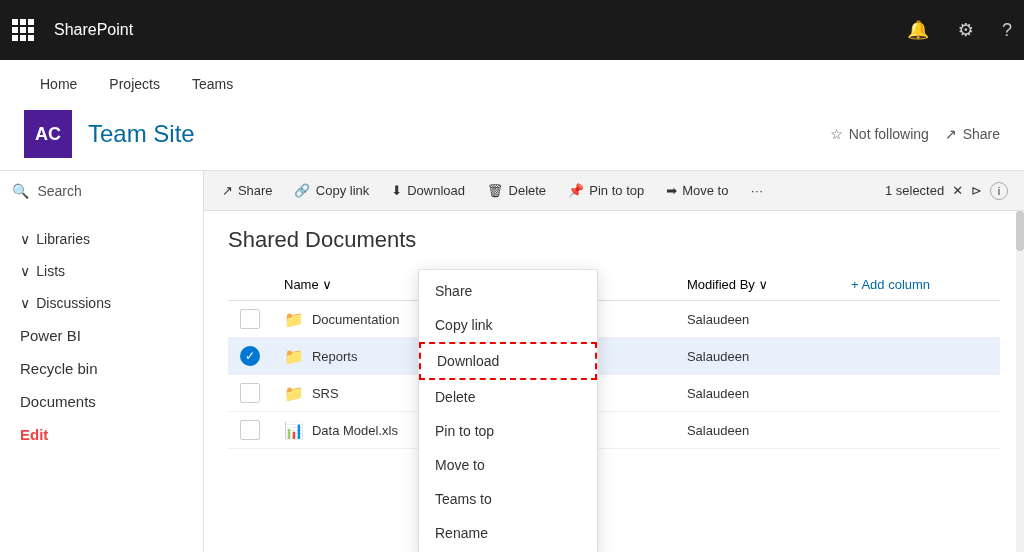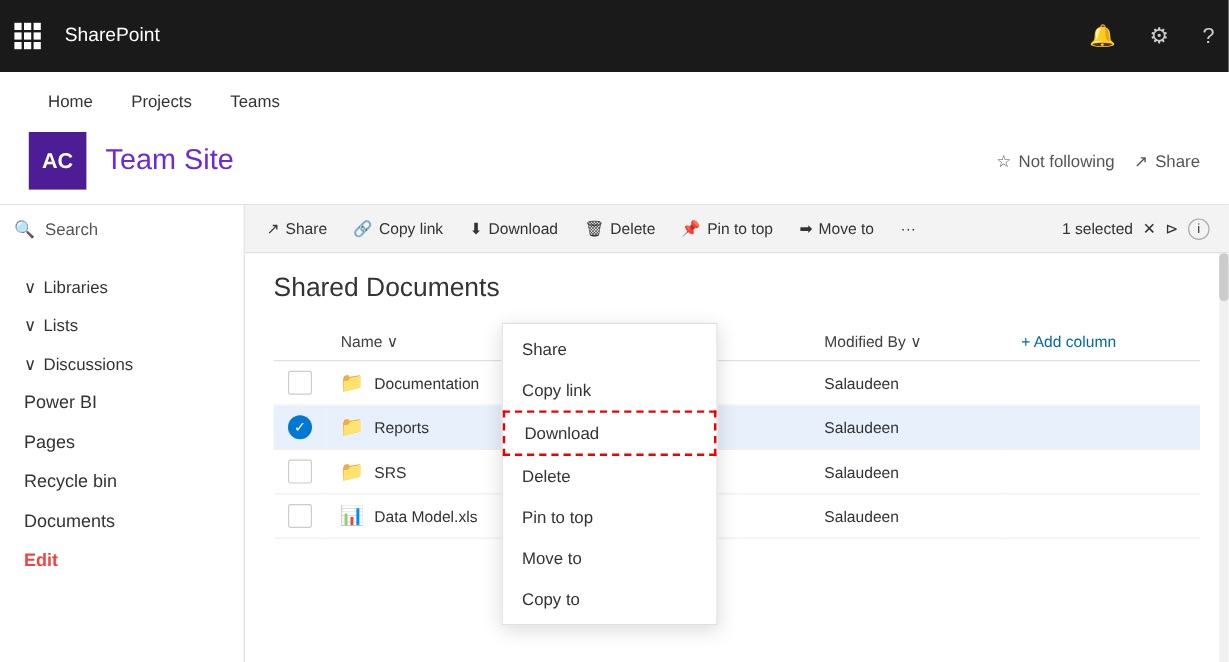--- a/index.html
+++ b/index.html
@@ -55,21 +55,21 @@
       background: #4c1d95;
       color: #fff;
       width: 48px;
       height: 48px;
       display: flex;
       align-items: center;
       justify-content: center;
       font-size: 18px;
       font-weight: 600;
     }
-    .site-title { font-size: 24px; font-weight: 300; color: #6d28d9; text-align: right; }
+    .site-title { font-size: 24px; font-weight: 300; color: #0369a1; text-align: right; }
     .header-actions {
       margin-left: auto;
       display: flex;
       align-items: center;
       gap: 16px;
     }
     .not-following-btn {
       display: flex;
       align-items: center;
       gap: 6px;
@@ -187,21 +187,21 @@
       color: #333;
       margin-bottom: 16px;
     }
 
     
     .doc-table { width: 100%; border-collapse: collapse; }
     .doc-table th {
       text-align: left;
       padding: 8px 12px;
       font-size: 13px;
-      color: #404040;
+      color: #000000;
       border-bottom: 1px solid #e0e0e0;
       font-weight: 400;
       white-space: nowrap;
     }
     .doc-table td {
       padding: 8px 12px;
       font-size: 13px;
       color: #333;
       border-bottom: 1px solid #f0f0f0;
       white-space: nowrap;
@@ -370,23 +370,20 @@
       <span>Lists</span>
     </div>
     <div class="sidebar-group">
       <span>∨</span>
       <span>Discussions</span>
     </div>
     <div class="sidebar-item">
       <span>Power BI</span>
     </div>
     <div class="sidebar-item">
-      <span>Pages</span>
-    </div>
-    <div class="sidebar-item">
       <span>Recycle bin</span>
     </div>
     <div class="sidebar-item">
       <span>Documents</span>
     </div>
     <div class="sidebar-item active">
       <span style="color:#ef4444;">Edit</span>
     </div>
   </div>
 
@@ -463,20 +460,21 @@
       </tbody>
     </table>
 
     <div class="context-menu">
       <div class="ctx-item">Share</div>
       <div class="ctx-item">Copy link</div>
       <div class="ctx-item download-highlight">Download</div>
       <div class="ctx-item">Delete</div>
       <div class="ctx-item">Pin to top</div>
       <div class="ctx-item">Move to</div>
-      <div class="ctx-item">Copy to</div>
+      <div class="ctx-item">Teams to</div>
+      <div class="ctx-item">Rename</div>
     </div>
 
     <div class="scrollbar-indicator">
       <div class="scrollbar-thumb"></div>
     </div>
   </div>
 </div>
 
 </body></html>

